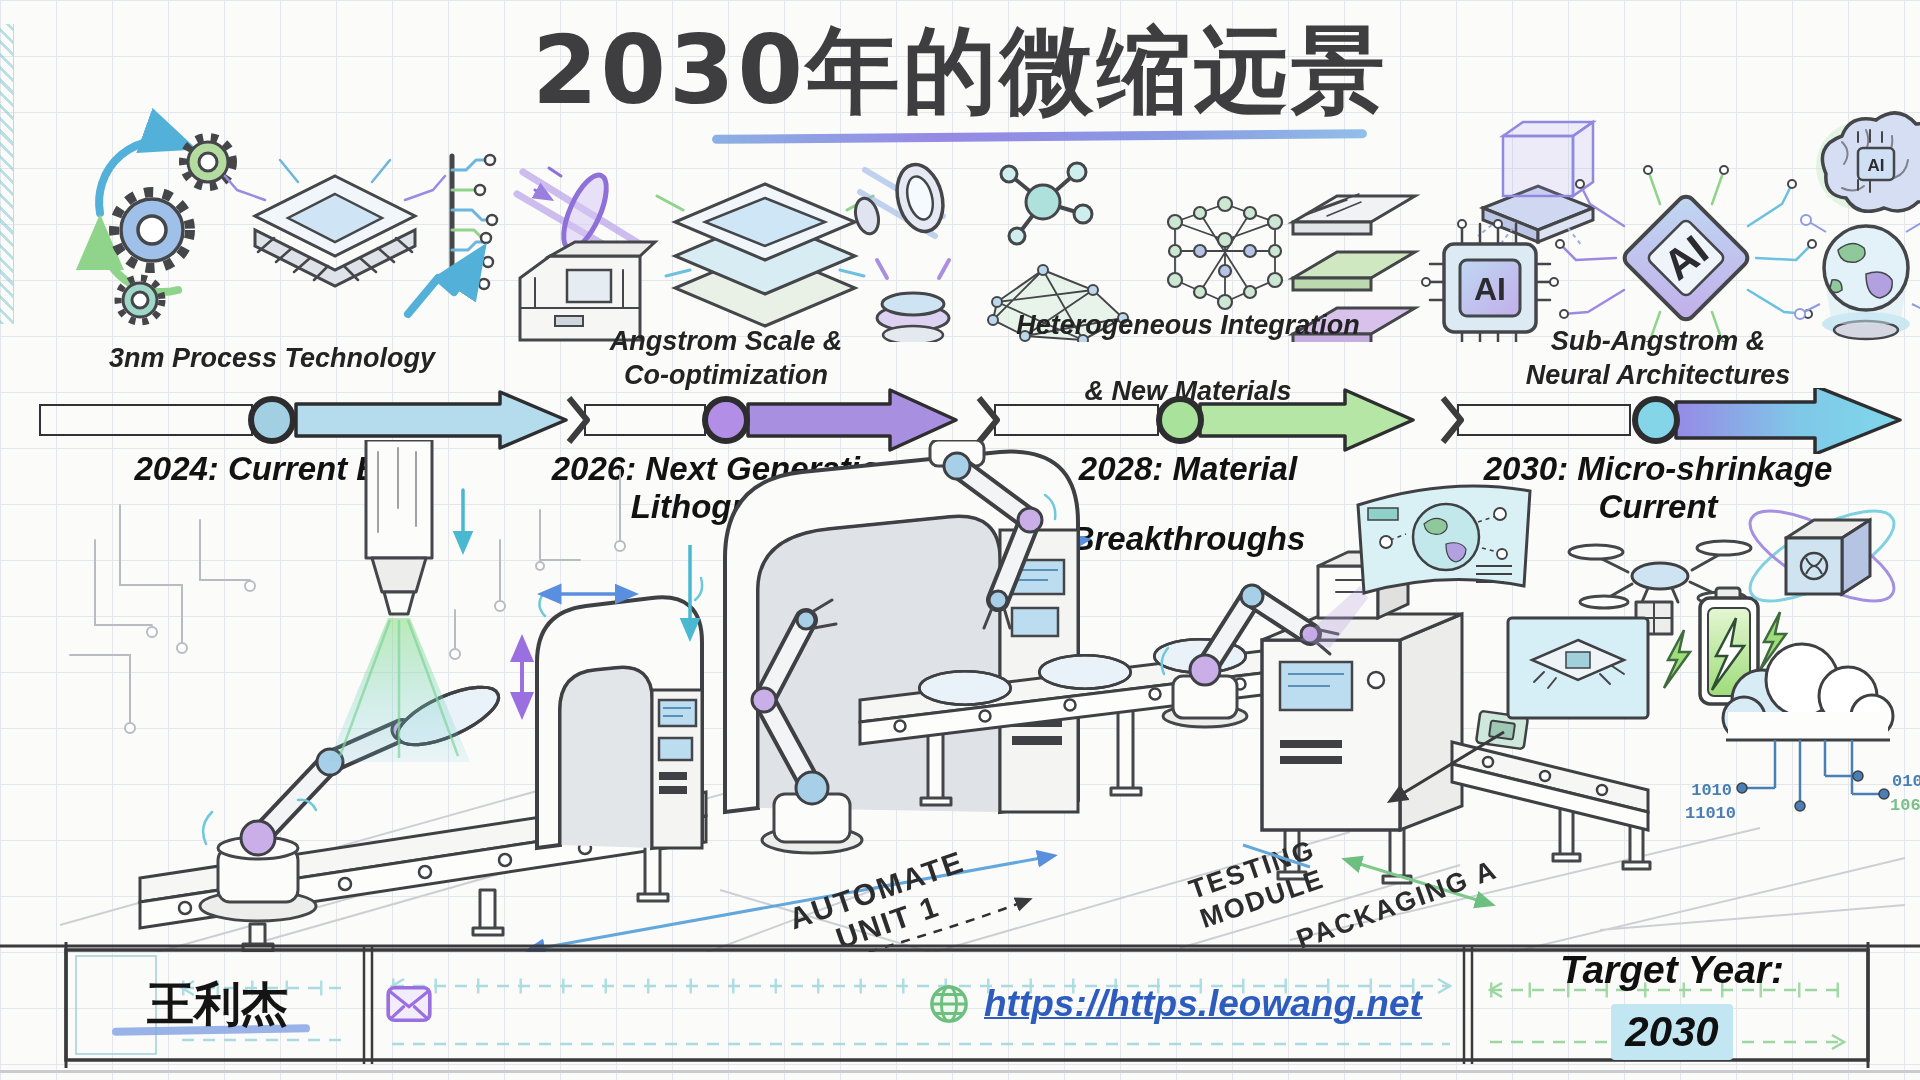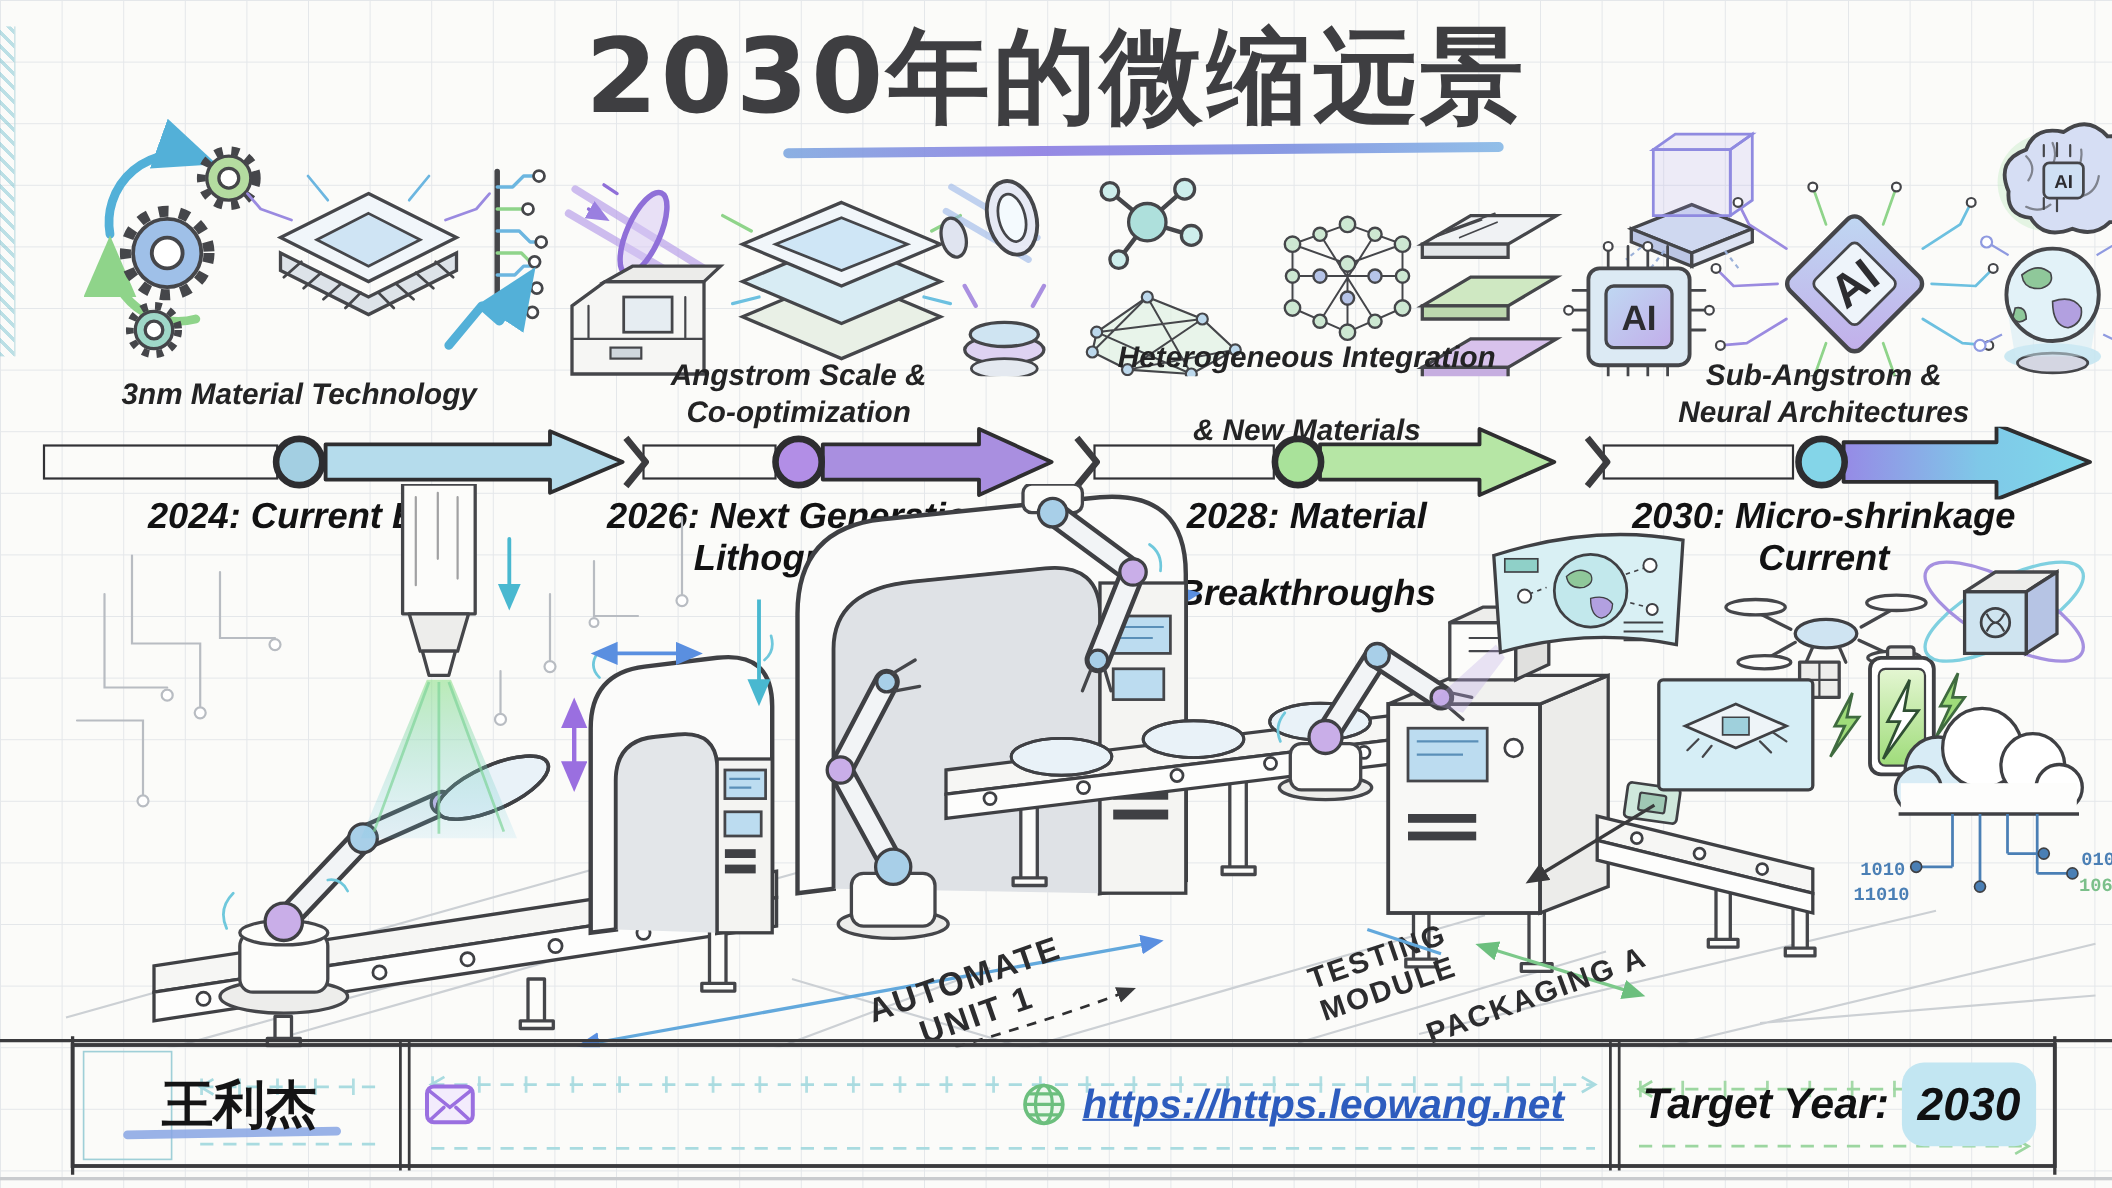--- a/index.html
+++ b/index.html
@@ -38,22 +38,22 @@
   .doodle{stroke:#b8bcc2;stroke-width:2;fill:none;stroke-linecap:round;}
   .ground{stroke:#ccd0d4;stroke-width:2;}
   
   .fitem{top:972px;height:64px;display:flex;align-items:center;gap:14px;}
   #footer-name{left:110px;width:215px;justify-content:center;
     font-size:47px;font-weight:600;color:#141415;}
   #footer-email{left:385px;font-style:italic;font-weight:600;font-size:37px;color:#1b1b1c;}
   #footer-site{left:928px;font-style:italic;font-weight:700;font-size:37px;}
   #footer-site a{color:#2d5cbe;text-decoration:underline;text-decoration-thickness:2px;}
   #footer-target{left:1478px;width:388px;justify-content:center;gap:12px;
-    font-style:italic;font-weight:800;font-size:39px;color:#101011;}
-  #target-value{background:#c2e6f2;border-radius:20px;padding:14px 14px;font-size:42px;}
+    font-style:italic;font-weight:800;font-size:39px;color:#101011;flex-direction:column;}
+  #target-value{background:#c2e6f2;border-radius:4px;padding:4px 14px;font-size:42px;}
   .bottom-edge{left:0;top:1070px;width:1920px;height:3px;background:#c9cbce;}
 </style>
 </head>
 <body>
 
 <div id="stage">
 
   <div class="abs" id="page-title">2030年的微缩远景</div>
   <div class="abs" id="title-underline"></div>
   <div class="abs edge-hatch"></div>
@@ -301,21 +301,21 @@
           <circle cx="378" cy="112" r="5"></circle>
             <circle cx="498" cy="112" r="5"></circle>
             <circle cx="372" cy="206" r="5"></circle>
             <circle cx="504" cy="206" r="5"></circle>
         </g>
       </g>
     </g>
   </svg>
 
   <div class="abs cap c1">
-    <span>3nm Material Technology</span>
+    <span>3nm Process Technology</span>
       <span></span>
     </div>
   <div class="abs cap c2">
     <span>Angstrom Scale &amp;</span>
       <span>Co-optimization</span>
     </div>
   <div class="abs cap c3">
     <span>Heterogeneous Integration</span>
       <span>&amp; New Materials</span>
     </div>

